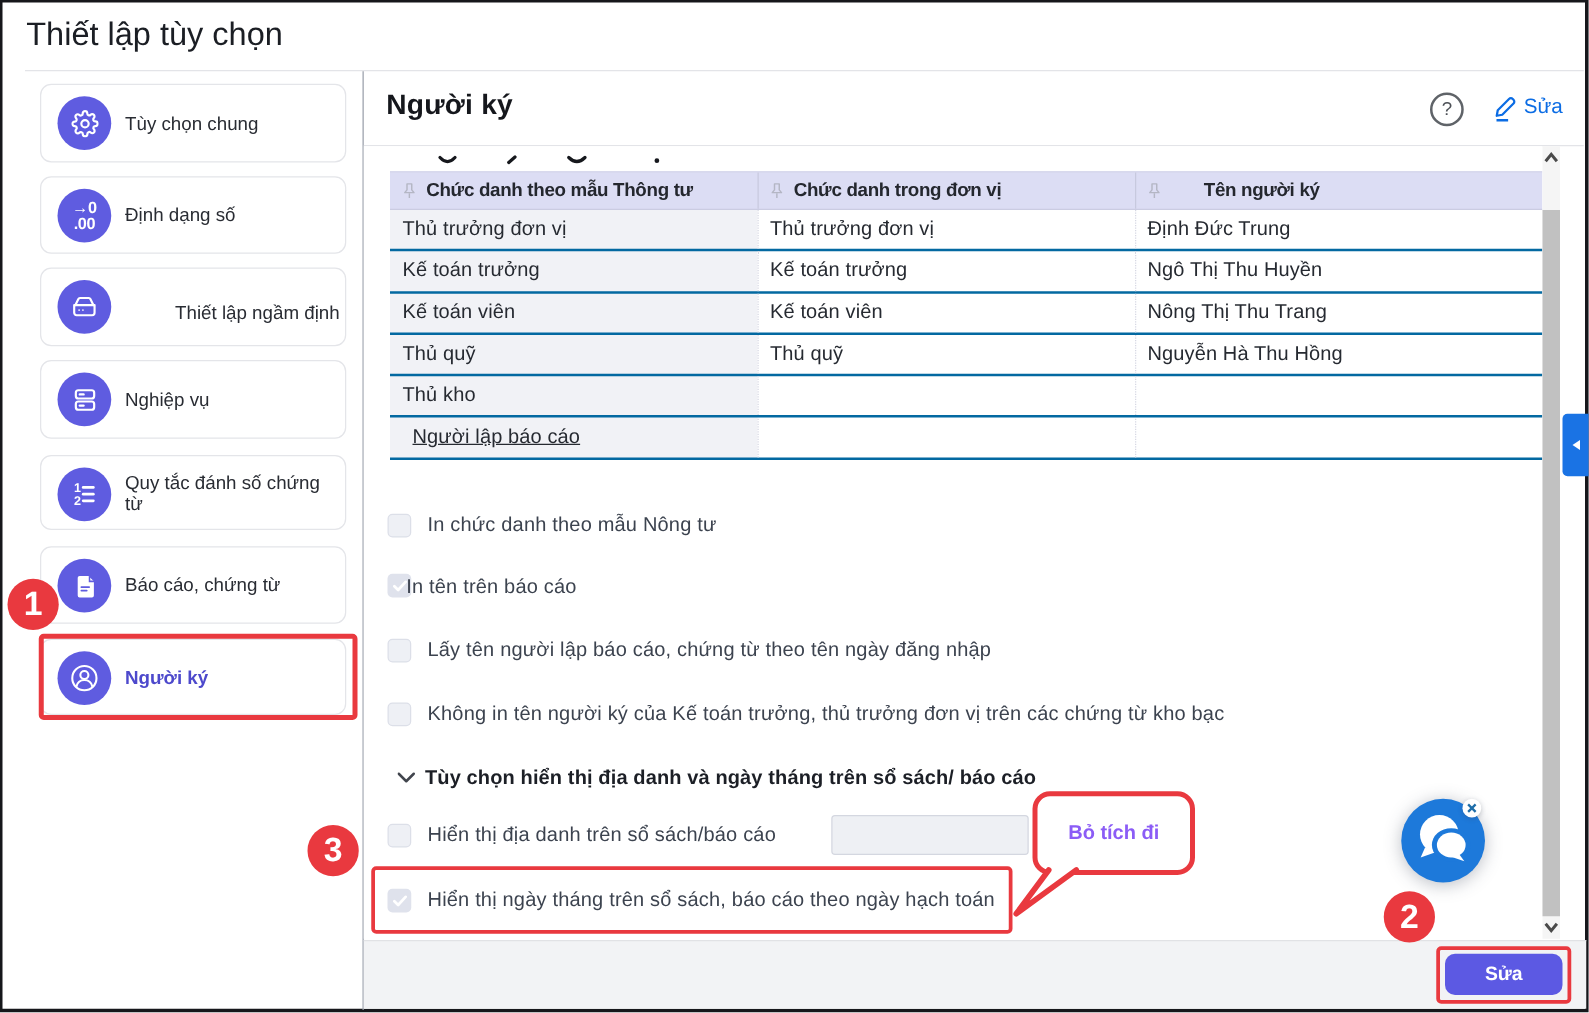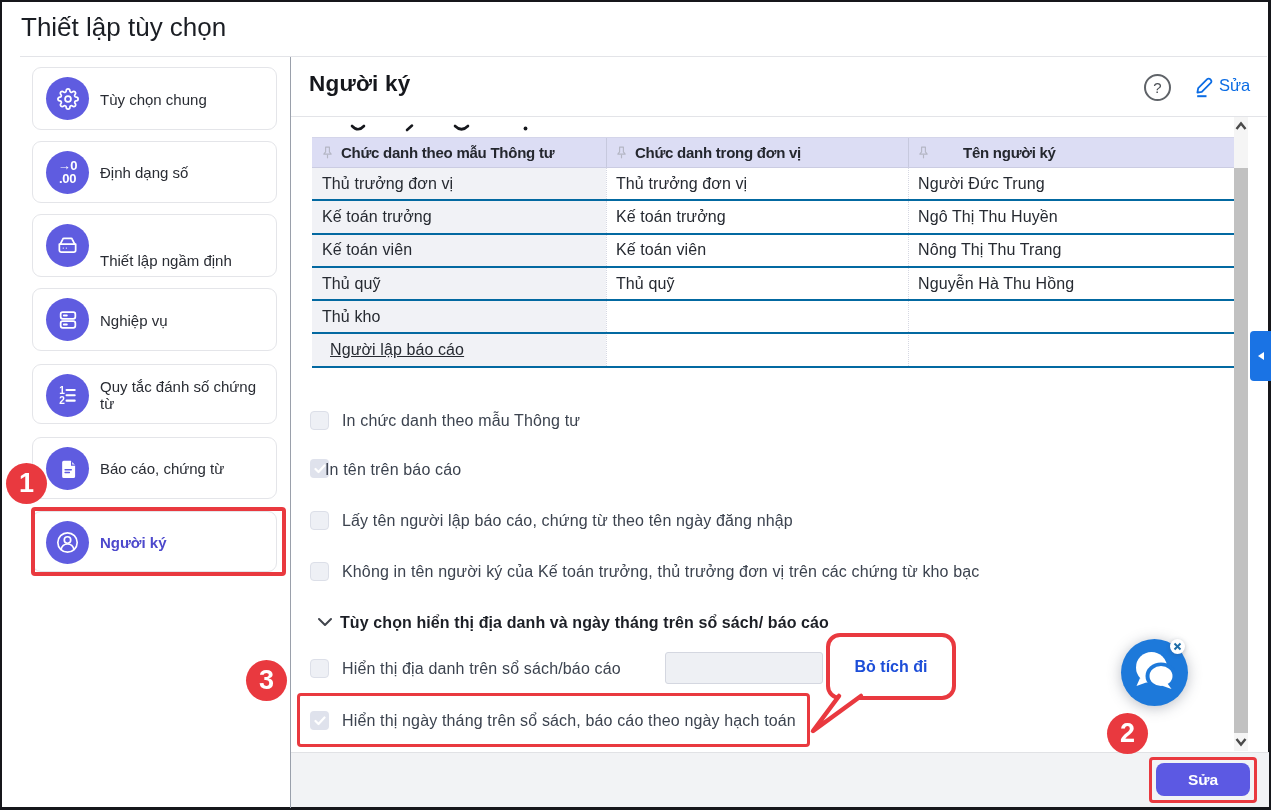--- a/index.html
+++ b/index.html
@@ -38,21 +38,21 @@
   .cb { width:19px; height:19px; border-radius:4px; background:#eef0f5; border:1px solid #dcdfe8; }
   .cbc { width:19px; height:19px; border-radius:4px; background:#dfe2ec; display:flex; align-items:center; justify-content:center; }
   .cblabel { font-size:16px; letter-spacing:0.15px; color:#3c434f; }
 
   .sechead { font-size:16px; font-weight:bold; color:#1c1f26; letter-spacing:0.1px; }
 
   .input { left:374px; top:535px; width:158px; height:32px; background:#eef0f4; border:1px solid #d4d7e0; border-radius:3px; }
   .pin { flex:0 0 auto; }
 
   
-  .bubble { left:535px; top:516px; width:130px; height:67px; border:4px solid #e9393f; border-radius:14px; background:#fff; z-index:26; display:flex; align-items:center; justify-content:center; font-size:16px; font-weight:bold; color:#1d4ed8; }
+  .bubble { left:535px; top:516px; width:130px; height:67px; border:4px solid #e9393f; border-radius:14px; background:#fff; z-index:26; display:flex; align-items:center; justify-content:center; font-size:16px; font-weight:bold; color:#8b5cf6; }
 
   
   .footer { left:291px; top:752px; width:978px; height:55px; background:#f2f3f5; border-top:1px solid #e1e2e5; }
   .btn { left:1156px; top:763px; width:94px; height:33px; background:#5c59e3; border-radius:8px; color:#fff; font-size:15.5px; font-weight:bold; display:flex; align-items:center; justify-content:center; z-index:27; }
 
   
   .sbar { left:1234px; top:117px; width:14px; height:634px; background:#f5f5f5; }
   .sthumb { left:1234px; top:168px; width:14px; height:565px; background:#c1c1c1; }
 
   .sidetab { left:1250px; top:331px; width:21px; height:50px; background:#1a73e4; border-radius:4px 0 0 4px; z-index:40; display:flex; align-items:center; justify-content:center; }
@@ -87,21 +87,21 @@
 
 <div class="abs card" style="top:214px; height:63px;">
   <div class="icirc" style="top:9px;">
     <svg width="23" height="23" viewBox="0 0 24 24" fill="none" stroke="#fff" stroke-width="1.8" stroke-linejoin="round" stroke-linecap="round">
       <path d="M3.5 10.5 h17 v6.5 a2 2 0 0 1 -2 2 h-13 a2 2 0 0 1 -2 -2 Z"></path>
       <path d="M4.5 10.5 L7 5.5 a1.4 1.4 0 0 1 1.3 -0.9 h7.4 a1.4 1.4 0 0 1 1.3 0.9 l2.5 5"></path>
       <circle cx="7.6" cy="14.7" r="0.7" fill="#fff" stroke="none"></circle>
       <circle cx="10.8" cy="14.7" r="0.7" fill="#fff" stroke="none"></circle>
     </svg>
   </div>
-  <div class="clabel" style="top:14px; height:63px;">Thiết lập ngầm định</div>
+  <div class="clabel" style="top:4px; height:63px;margin-left:40px;">Thiết lập ngầm định</div>
 </div>
 
 <div class="abs card" style="top:288px; height:63px;">
   <div class="icirc" style="top:9px;">
     <svg width="22" height="22" viewBox="0 0 24 24" fill="none" stroke="#fff" stroke-width="1.9" stroke-linejoin="round" stroke-linecap="round">
       <rect x="4" y="3.5" width="16" height="7.2" rx="2.2"></rect>
       <rect x="4" y="13.3" width="16" height="7.2" rx="2.2"></rect>
       <path d="M7.5 7.1 h3.2" stroke-width="2.1"></path>
       <path d="M7.5 16.9 h3.2" stroke-width="2.1"></path>
     </svg>
@@ -192,21 +192,21 @@
             <line x1="5.5" y1="8.6" x2="5.5" y2="12.3" stroke="#b4b6c4" stroke-width="1.15"></line>
           </svg>
           <span style="margin-left:8px;">Tên người ký</span>
         </div>
       <div class="colline" style="left:294px; border-left-style:solid; border-left-color:#c7c9de;"></div>
       <div class="colline" style="left:596px; border-left-style:solid; border-left-color:#c7c9de;"></div>
     </div>
     <div class="trow" style="top:31px;">
       <div class="cell" style="left:10px;">Thủ trưởng đơn vị</div>
       <div class="cell" style="left:304px;">Thủ trưởng đơn vị</div>
-      <div class="cell" style="left:606px;">Người Đức Trung</div>
+      <div class="cell" style="left:606px;">Định Đức Trung</div>
       <div class="colline" style="left:294px;"></div>
         <div class="colline" style="left:596px;"></div>
     </div>
     <div class="trow" style="top:64.3px;">
       <div class="cell" style="left:10px;">Kế toán trưởng</div>
       <div class="cell" style="left:304px;">Kế toán trưởng</div>
       <div class="cell" style="left:606px;">Ngô Thị Thu Huyền</div>
       <div class="colline" style="left:294px;"></div>
         <div class="colline" style="left:596px;"></div>
     </div>
@@ -230,21 +230,21 @@
         <div class="colline" style="left:596px;"></div>
     </div>
     <div class="trow" style="top:197.5px;">
       <div class="cell" style="left:18px;text-decoration:underline;">Người lập báo cáo</div>
       <div class="colline" style="left:294px;"></div>
         <div class="colline" style="left:596px;"></div>
     </div>
   </div>
 
   <div class="abs cb" style="left:19px; top:294px;"></div>
-  <div class="abs cblabel" style="left:51px; top:295px;">In chức danh theo mẫu Thông tư</div>
+  <div class="abs cblabel" style="left:51px; top:295px;">In chức danh theo mẫu Nông tư</div>
 
   <div class="abs cbc" style="left:19px; top:342px;">
       <svg width="12" height="10" viewBox="0 0 12 10">
         <polyline points="1.5,5 4.5,8 10.5,1.5" fill="none" stroke="#fff" stroke-width="2.2" stroke-linecap="round" stroke-linejoin="round"></polyline>
       </svg>
     </div>
   <div class="abs cblabel" style="left:34px; top:344px;text-align:center;">In tên trên báo cáo</div>
 
   <div class="abs cb" style="left:19px; top:394px;"></div>
   <div class="abs cblabel" style="left:51px; top:395px;">Lấy tên người lập báo cáo, chứng từ theo tên ngày đăng nhập</div>

